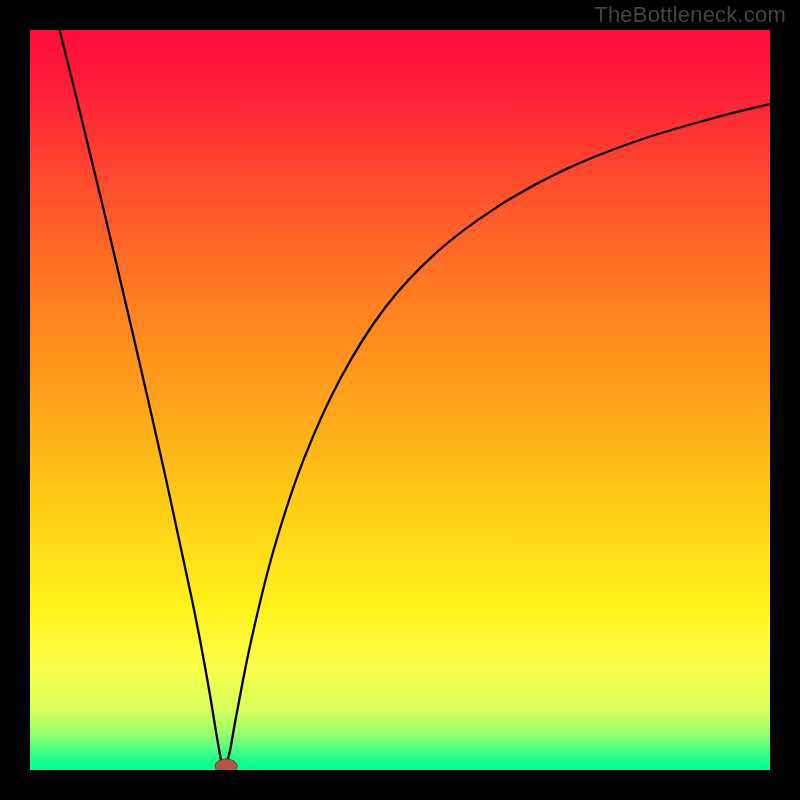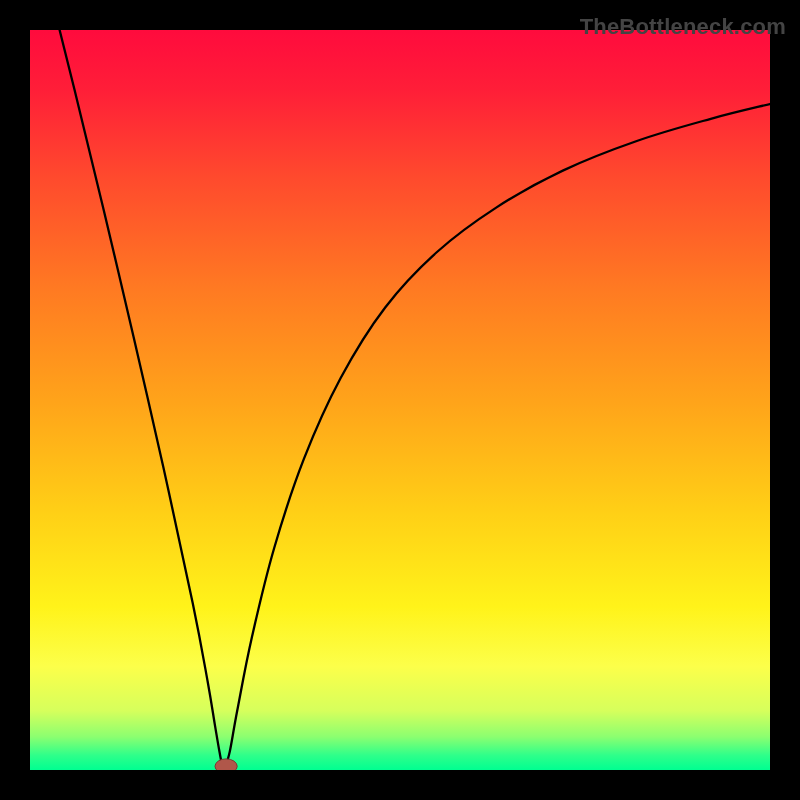--- a/index.html
+++ b/index.html
@@ -16,25 +16,24 @@
     height: 800px;
     background: #000;
     position: relative;
   }
   .watermark {
     position: absolute;
     top: 2px;
     right: 14px;
     color: #444;
     font-size: 22px;
-    font-weight: 700;
+    font-weight: 400;
     letter-spacing: 0.2px;
     z-index: 5;
     user-select: none;
-    margin-top: 12px;
   }
   .plot-wrap {
     position: absolute;
     left: 30px;
     top: 30px;
     width: 740px;
     height: 740px;
   }
   svg {
     display: block;

